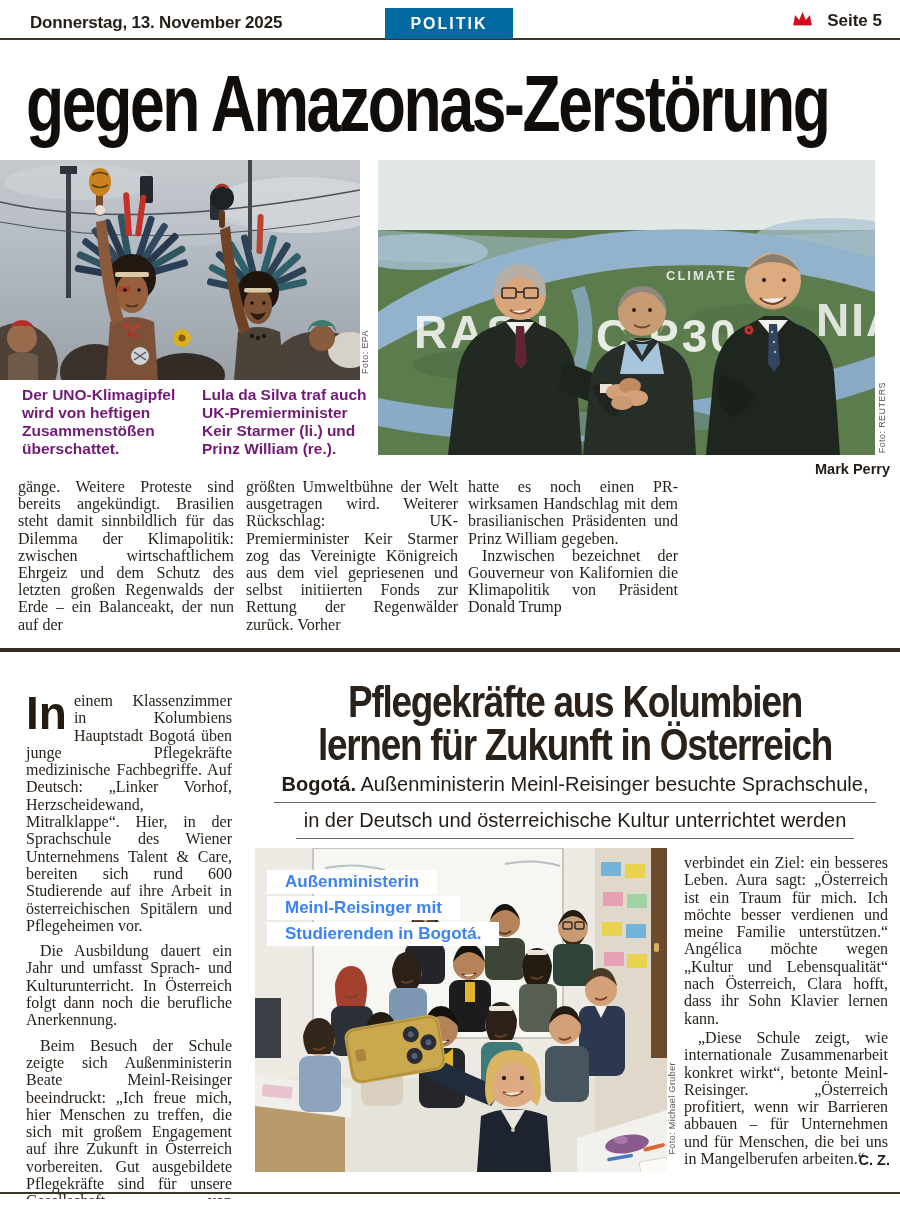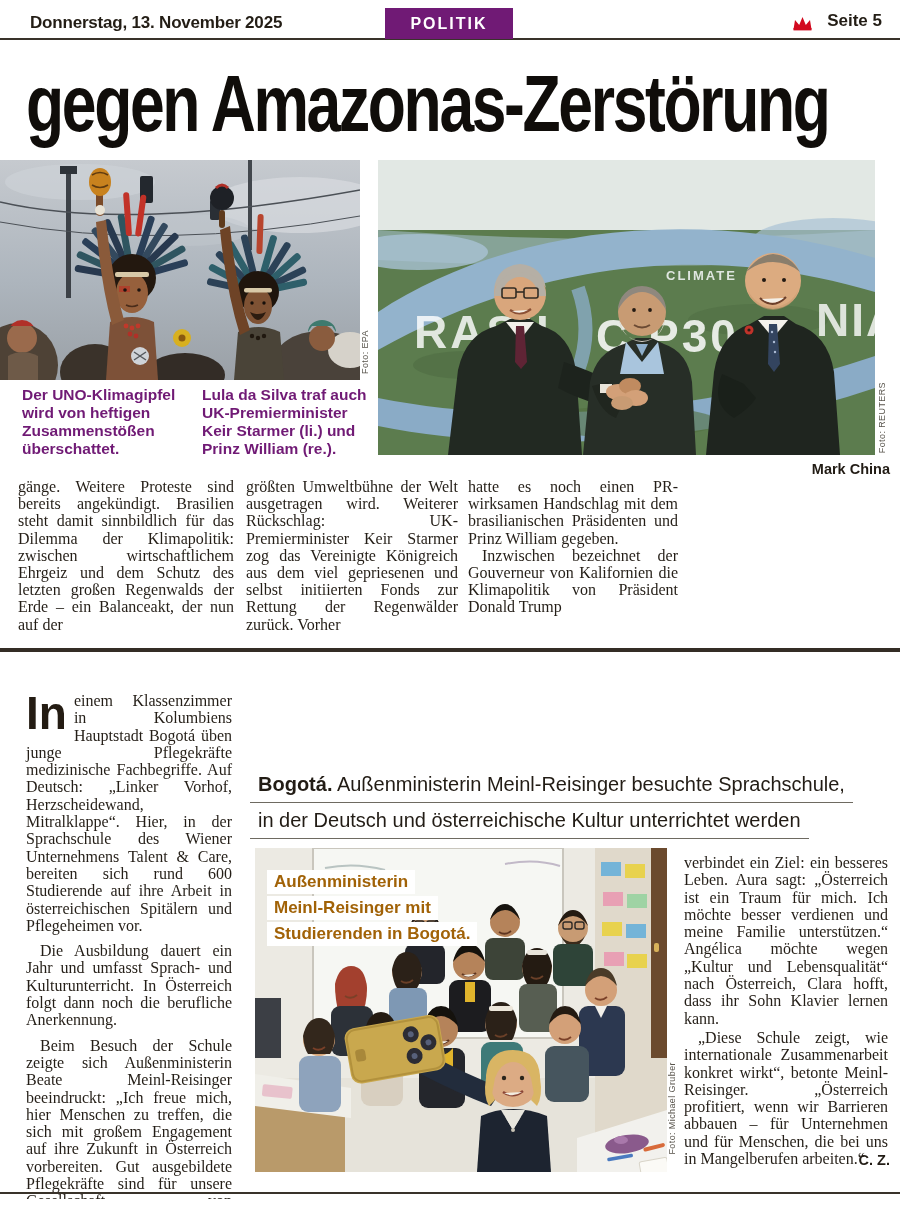--- a/index.html
+++ b/index.html
@@ -2,24 +2,24 @@
 <html><head>
 <meta charset="utf-8">
 <style>
   html,body{margin:0;padding:0;background:#ffffff;}
   #page{position:relative;width:900px;height:1199px;background:#fff;overflow:hidden;
         font-family:"Liberation Serif",serif;color:#241e17;}
   
   .hdr-date{position:absolute;left:30px;top:13px;font:700 17px/20px "Liberation Sans",sans-serif;
             color:#231d15;letter-spacing:-.2px;}
   .hdr-rule{position:absolute;left:0;top:38px;width:900px;height:2px;background:#39332a;}
-  .politik-box{position:absolute;left:385px;top:8px;width:128px;height:31px;background:#701a75;
+  .politik-box{position:absolute;left:385px;top:8px;width:128px;height:31px;background:#0369a1;
                display:flex;align-items:center;justify-content:center;z-index:2;}
   .politik-box span{font:700 16px "Liberation Sans",sans-serif;color:#fff;letter-spacing:2px;}
-  .hdr-right{position:absolute;right:18px;top:11px;display:flex;align-items:flex-end;gap:14px;}
+  .hdr-right{position:absolute;right:18px;top:11px;display:flex;align-items:flex-start;gap:14px;}
   .hdr-right .pg{font:700 17px "Liberation Sans",sans-serif;color:#231d15;}
   
   .headline1{position:absolute;left:26px;top:58px;width:860px;font:700 80px/92px "Liberation Sans",sans-serif;
              color:#100d0a;white-space:nowrap;letter-spacing:-3px;transform:scaleX(.78);transform-origin:left center;}
   
   .photo{position:absolute;overflow:hidden;background:#ccc;}
   .photoL{left:0;top:160px;width:360px;height:220px;}
   .photoR{left:378px;top:160px;width:497px;height:295px;}
   .photoM{left:255px;top:848px;width:412px;height:324px;}
   .credit-v{position:absolute;writing-mode:vertical-rl;transform:rotate(180deg);
@@ -36,30 +36,30 @@
   
   .mid-rule{position:absolute;left:0;top:648px;width:900px;height:4px;background:#342d25;}
   .bot-rule{position:absolute;left:0;top:1192px;width:900px;height:2px;background:#39332a;}
   
   .a2left{position:absolute;left:18px;top:684px;width:222px;font-size:16px;line-height:17.3px;text-align:justify;}
   .a2left p{margin:8px;}
   .dropcap{float:left;font:700 46px/36px "Liberation Sans",sans-serif;color:#241c13;padding:3px 7px 0 0;}
   .headline2{position:absolute;left:250px;top:680px;width:650px;text-align:center;color:#2a221a;}
   .headline2 .hl{font:700 45px/43px "Liberation Sans",sans-serif;white-space:nowrap;letter-spacing:-1.5px;
                  transform:scaleX(.82);transform-origin:center;}
-  .lead{position:absolute;left:250px;top:772px;width:650px;
+  .lead{position:absolute;left:250px;top:772px;width:650px;text-align:center;
         font:400 20px/24px "Liberation Sans",sans-serif;color:#221c15;}
   .lead .lead-line{display:inline-block;border-bottom:1.5px solid #6e6a61;padding:0 8px 6px;margin-bottom:5px;white-space:nowrap;}
   .lead b{font-weight:700;}
   .a2right{position:absolute;left:682px;top:852px;width:208px;font-size:16px;line-height:17.3px;text-align:justify;}
   .a2right p{margin:2px;}
   
   .overlay-cap{position:absolute;left:12px;top:22px;z-index:3;}
-  .overlay-cap .line{display:table;background:#fff;color:#a16207;
-        font:700 17px/21px "Liberation Sans",sans-serif;padding:1px 7px 2px;margin-bottom:2px;}
+  .overlay-cap .line{display:table;background:#fff;color:#3b82f6;
+        font:700 17px/21px "Liberation Sans",sans-serif;padding:1px 18px 2px;margin-bottom:2px;}
   svg{display:block;}
 </style>
 </head>
 <body>
 
 <div id="page">
 
   <div class="hdr-date">Donnerstag, 13. November 2025</div>
   <div class="hdr-rule"></div>
   <div class="politik-box">
@@ -266,25 +266,29 @@
     <p>gänge. Weitere Proteste sind bereits angekündigt. Brasilien steht damit sinnbildlich für das Dilemma der Klimapolitik: zwischen wirtschaftlichem Ehrgeiz und dem Schutz des letzten großen Regenwalds der Erde – ein Balanceakt, der nun auf der</p>
   </div>
   <div class="a1col" style="left:246px;width:212px;">
     <p>größten Umweltbühne der Welt ausgetragen wird. Weiterer Rückschlag: UK-Premierminister Keir Starmer zog das Vereinigte Königreich aus dem viel gepriesenen und selbst initiierten Fonds zur Rettung der Regenwälder zurück. Vorher</p>
   </div>
   <div class="a1col" style="left:468px;width:210px;">
     <p>hatte es noch einen PR-wirksamen Handschlag mit dem brasilianischen Präsidenten und Prinz William gegeben.</p>
     <p class="ind">Inzwischen bezeichnet der Gouverneur von Kalifornien die Klimapolitik von Präsident Donald Trump</p>
   </div>
   <div class="a1col" style="left:684px;width:206px;">
-    <div class="author-line">Mark China</div>
+    <div class="author-line">Mark Perry</div>
   </div>
 
   <div class="mid-rule"></div>
 
+  <div class="headline2">
+    <div class="hl">Pflegekräfte aus Kolumbien</div>
+    <div class="hl">lernen für Zukunft in Österreich</div>
+  </div>
   <div class="lead">
     <div class="lead-line"><b>Bogotá.</b><span> Außenministerin Meinl-Reisinger besuchte Sprachschule,</span></div><br>
     <div class="lead-line">in der Deutsch und österreichische Kultur unterrichtet werden</div>
   </div>
 
   <div class="a2left">
     <p><span class="dropcap">In</span><span>einem Klassenzimmer in Kolumbiens Hauptstadt Bogotá üben junge Pflegekräfte medizinische Fachbegriffe. Auf Deutsch: „Linker Vorhof, Herzscheidewand, Mitralklappe“. Hier, in der Sprachschule des Wiener Unternehmens Talent &amp; Care, bereiten sich rund 600 Studierende auf ihre Arbeit in österreichischen Spitälern und Pflegeheimen vor.</span></p>
     <p class="ind">Die Ausbildung dauert ein Jahr und umfasst Sprach- und Kulturunterricht. In Österreich folgt dann noch die berufliche Anerkennung.</p>
     <p class="ind">Beim Besuch der Schule zeigte sich Außenministerin Beate Meinl-Reisinger beeindruckt: „Ich freue mich, hier Menschen zu treffen, die sich mit großem Engagement auf ihre Zukunft in Österreich vorbereiten. Gut ausgebildete Pflegekräfte sind für unsere Gesellschaft von unschätzbarem Wert.“</p>
     <p class="ind">Viele der Studierenden</p>

